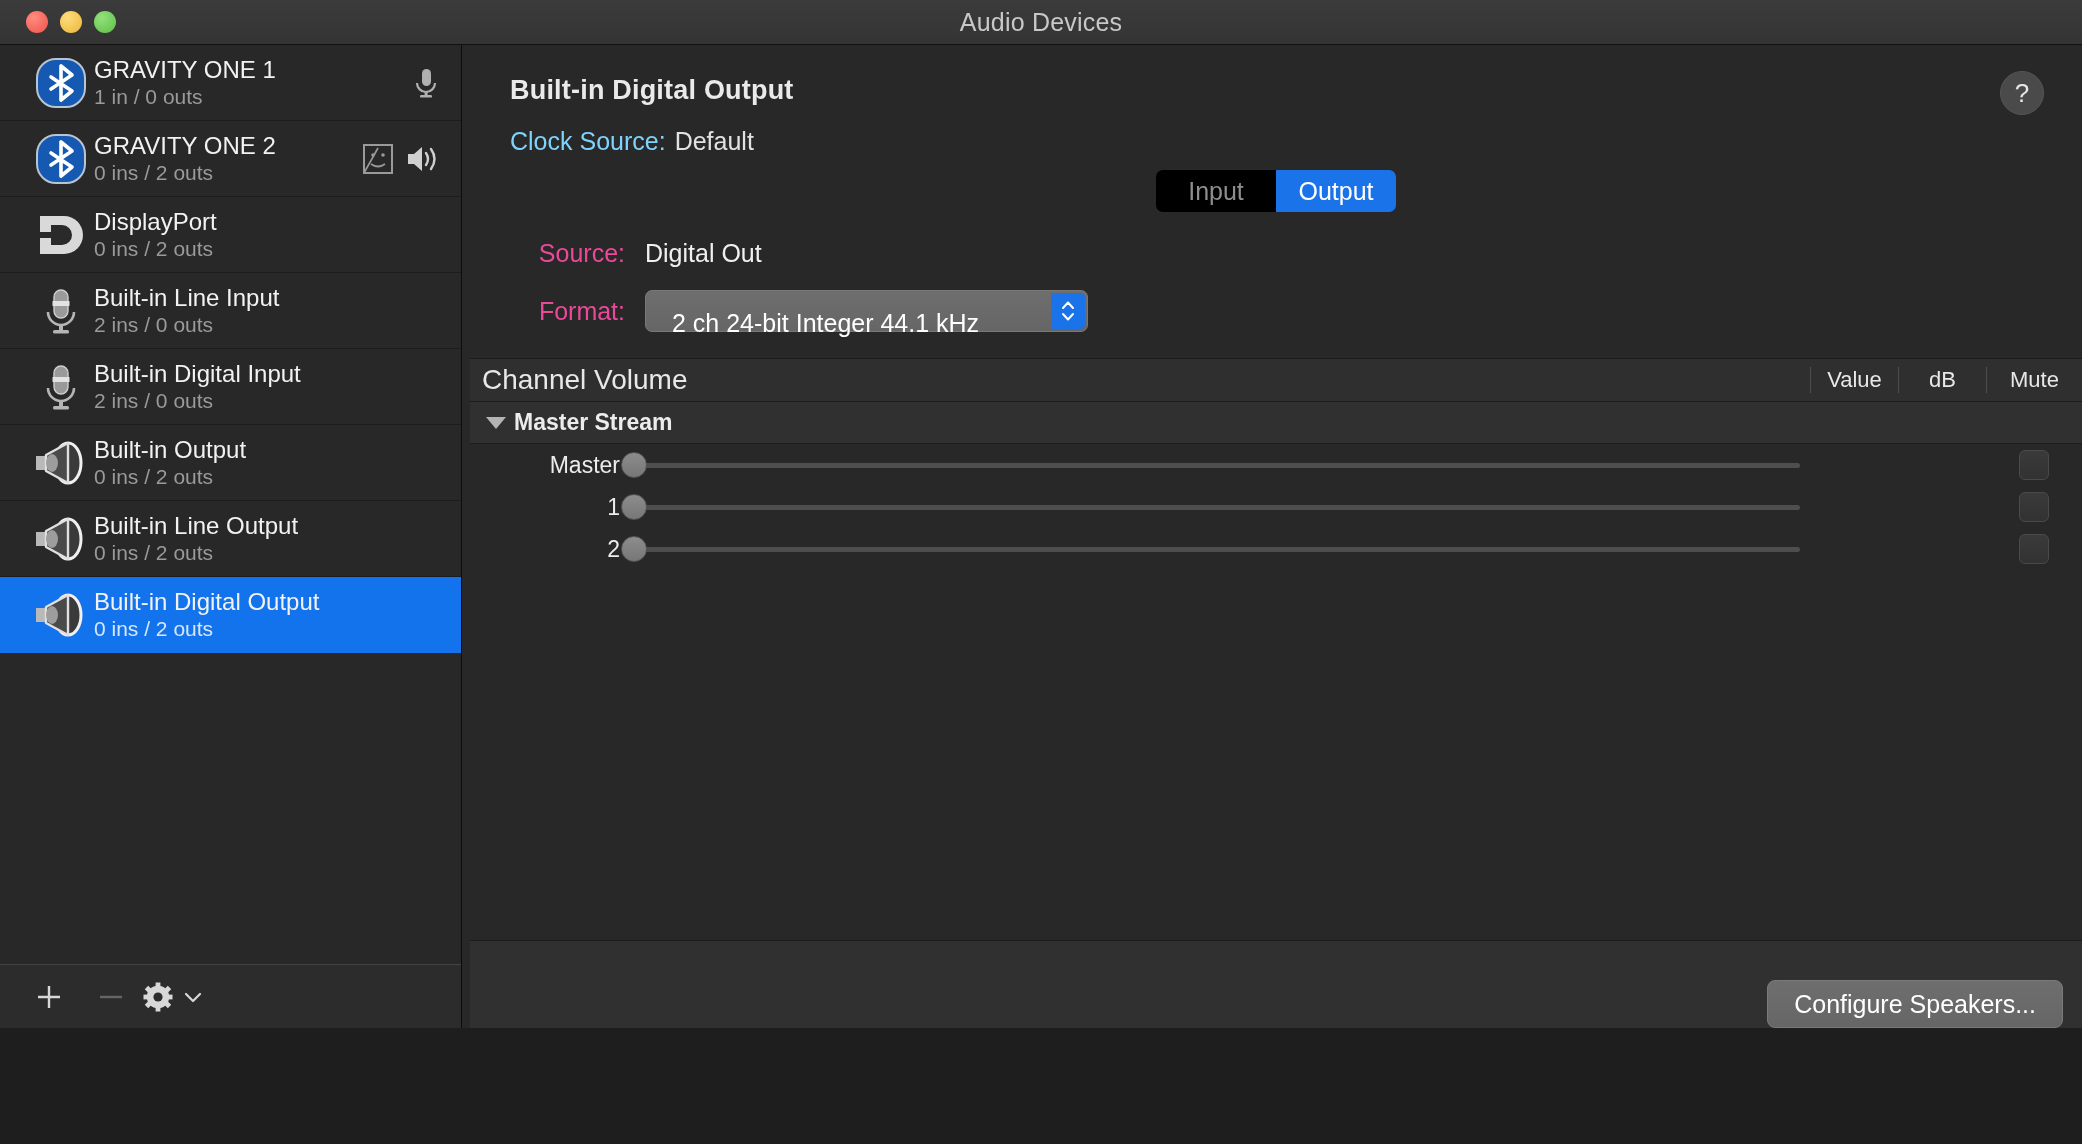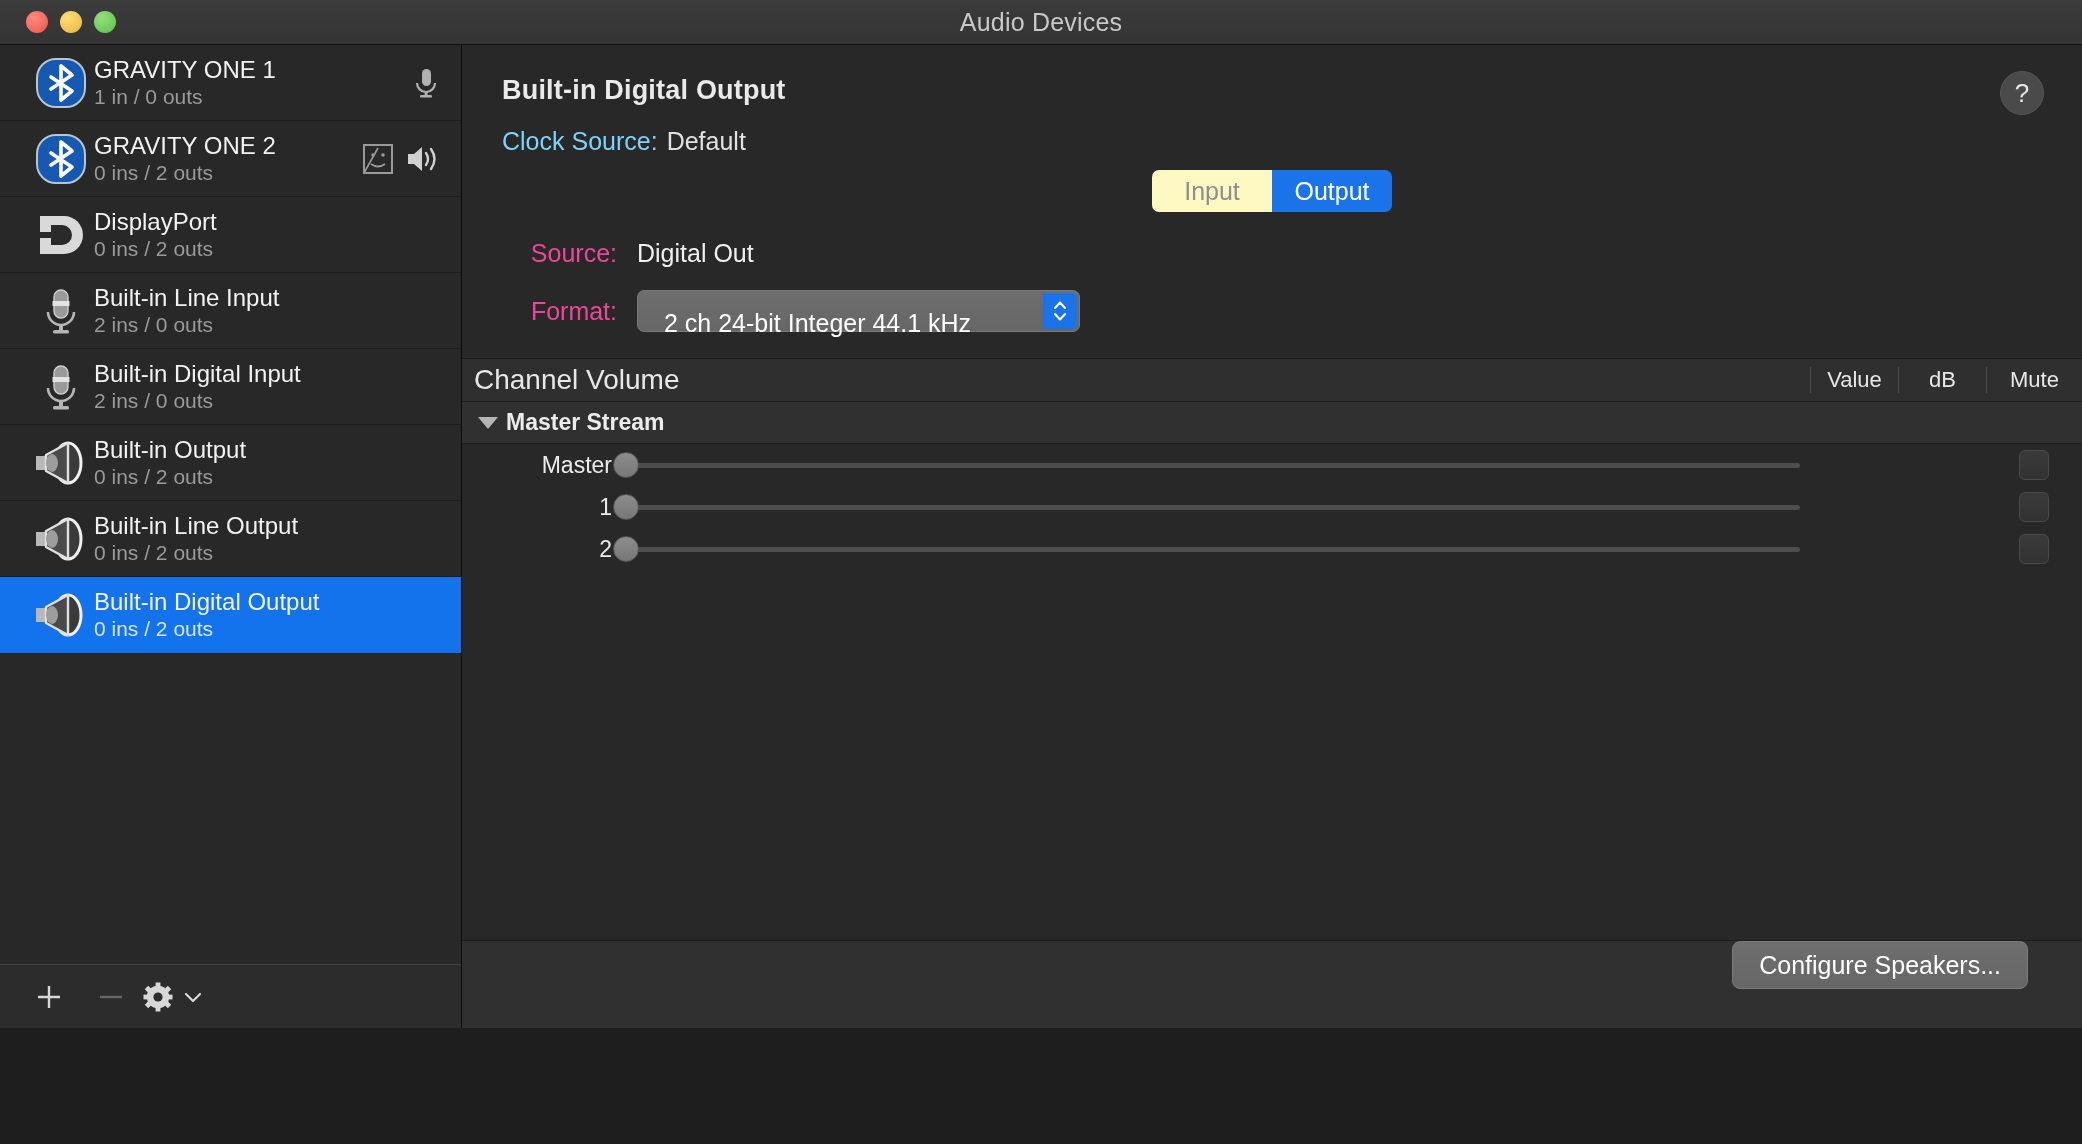--- a/index.html
+++ b/index.html
@@ -24,21 +24,21 @@
   .light.red { background:radial-gradient(circle at 35% 30%, #ff8b7f, #ef5349); }
   .light.yellow { background:radial-gradient(circle at 35% 30%, #ffdc7a, #e9b63a); }
   .light.green { background:radial-gradient(circle at 35% 30%, #93e07c, #5dbf45); }
   .window-title {
     position:absolute; left:0; right:0; text-align:center;
     font-size:25px; color:#c8c8c8; letter-spacing:.2px;
     pointer-events:none;
   }
 
   
-  .body { flex:1 1 auto; display:flex; min-height:0; }
+  .body { flex:1 1 auto; display:flex; min-height:0;gap:8px; }
 
   
   .sidebar {
     width:462px; flex:0 0 462px;
     background:#282828;
     border-right:1px solid #0c0c0c;
     display:flex; flex-direction:column;
   }
   .device-list { flex:1 1 auto; overflow:hidden; }
   .device {
@@ -76,21 +76,21 @@
     width:44px; height:44px; border-radius:50%;
     background:#4a4a4a; color:#e6e6e6;
     font-size:26px; display:flex; align-items:center; justify-content:center;
     border:1px solid #555;
   }
 
   
   .seg-wrap { display:flex; justify-content:center; margin-top:14px; flex:0 0 auto; }
   .segmented { display:flex; border-radius:7px; overflow:hidden; height:42px; }
   .seg { width:120px; display:flex; align-items:center; justify-content:center; font-size:25px; }
-  .seg.inactive { background:#fef9c3; color:#8e8e8e; }
+  .seg.inactive { background:#000000; color:#8e8e8e; }
   .seg.active { background:#1a73e8; color:#ffffff; }
 
   
   .fields { padding:18px 0 0 40px; flex:0 0 auto; }
   .field-row { display:flex; align-items:center; height:46px; }
   .field-row + .field-row { margin-top:12px; }
   .field-label { width:115px; flex:0 0 115px; text-align:right; font-size:25px; color:#ec4899; }
   .field-value { font-size:25px; color:#f0f0f0; margin-left:20px; }
   .popup {
     margin-left:20px; height:42px; width:443px;
@@ -153,22 +153,22 @@
     width:30px; height:30px; border-radius:6px;
     background:linear-gradient(#3a3a3a,#323232);
     border:1px solid #4a4a4a;
   }
 
   
   .footer {
     height:88px; flex:0 0 88px;
     background:#303030;
     border-top:1px solid #1b1b1b;
-    display:flex; align-items:flex-start; justify-content:flex-end;
-    padding-right:54px;
+    display:flex; align-items:flex-end; justify-content:flex-end;
+    padding-right:19px;
   }
   .push-btn {
     height:48px; padding:0 26px;
     background:linear-gradient(#6e6e6e,#666666);
     border:1px solid #7a7a7a; border-radius:8px;
     color:#ffffff; font-size:25px;
     display:flex; align-items:center; justify-content:center;
   }
 </style>
 </head>

